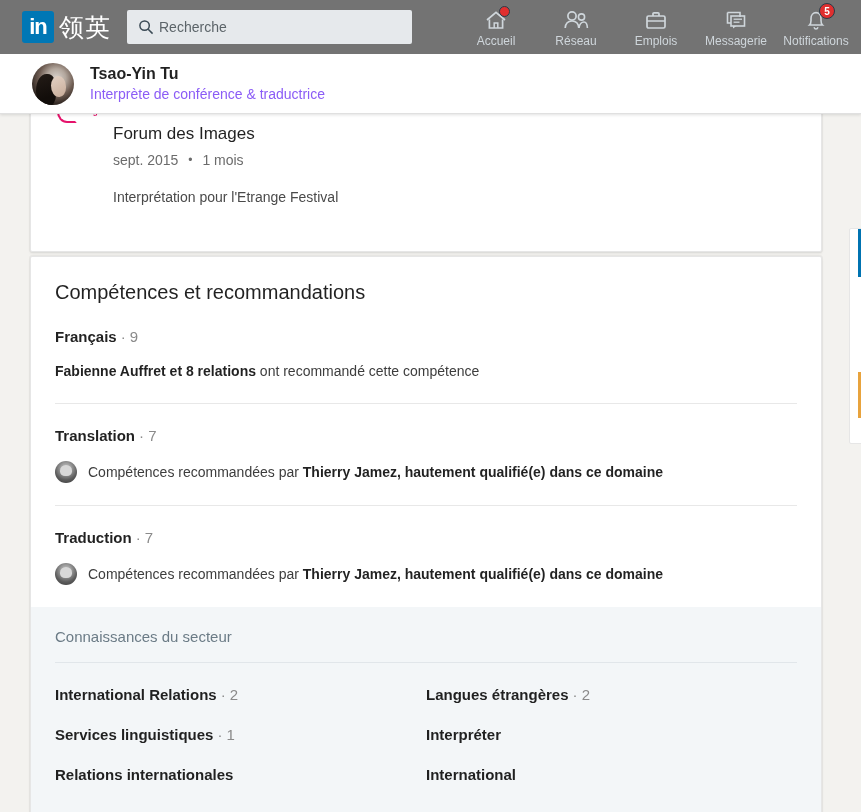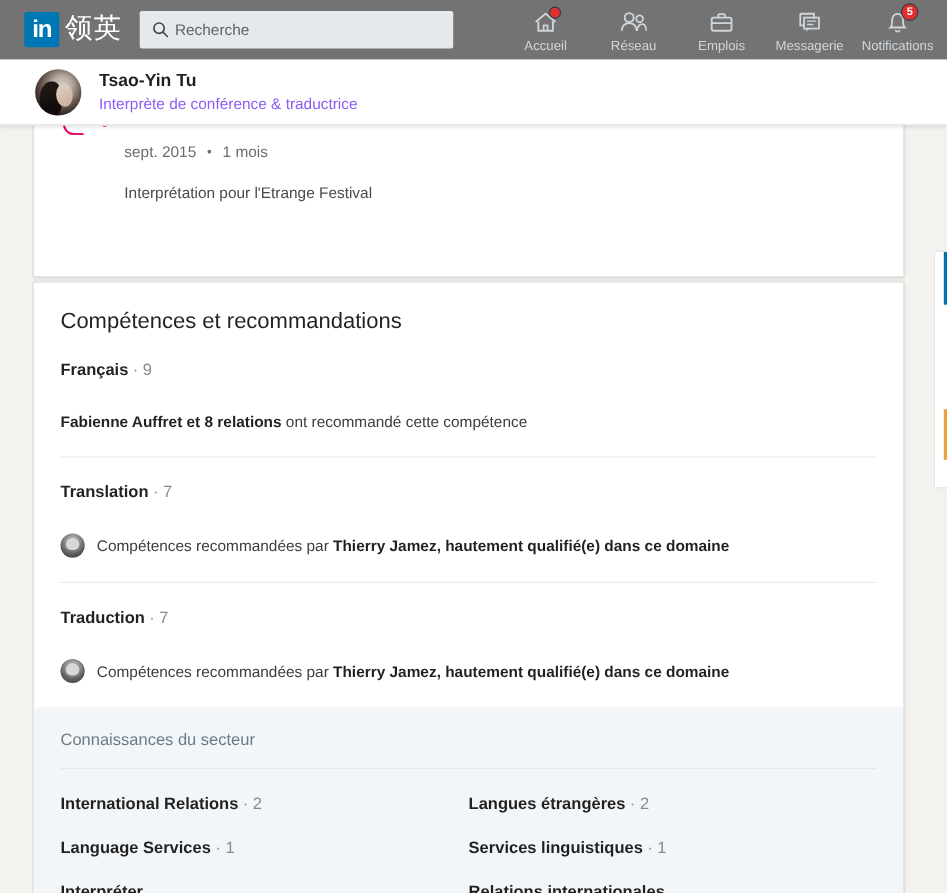--- a/index.html
+++ b/index.html
@@ -29,21 +29,21 @@
     border-radius: 3px;
     color: #fff;
     font-size: 22px; font-weight: bold;
     line-height: 31px; text-align: center;
     letter-spacing: -1px;
     font-family: "Liberation Sans", sans-serif;
   }
   .brand-cn {
     color: #fff; font-size: 25px; margin-left: 5px;
     line-height: 32px; letter-spacing: 1px;
-    font-family: Liberation Serif, serif;
+    font-family: Liberation Sans, sans-serif;
   }
   .searchwrap {
     position: relative;
     width: 285px; height: 34px;
   }
   .searchwrap input {
     width: 100%; height: 34px;
     background: #e6e9ec;
     border: none; border-radius: 2px;
     padding: 0 12px 0 32px;
@@ -202,21 +202,21 @@
   .sk-item.bordered { border-top: 1px solid #e8e8e8; }
   .sk-name {
     font-size: 15px; font-weight: bold; color: #000000de;
     line-height: 19px;
   }
   .sk-name .cnt {
     font-weight: normal; color: #8a8a8a; margin-left: 4px;
   }
   .sk-endorse {
     font-size: 14px; color: #3d3d3d;
-    margin-top: 28px; padding-bottom: 22px;
+    margin-top: 16px; padding-bottom: 22px;
     line-height: 19px;
     display: flex; align-items: center;
   }
   .sk-endorse.noavatar { padding-left: 0; }
   .sk-endorse b { font-weight: bold; color: #000000de; }
   .mini-av {
     width: 22px; height: 22px; border-radius: 50%; flex: none;
     margin-right: 11px;
     background: radial-gradient(circle at 50% 34%, #cfcfcf 0%, #9c9c9c 30%, #5d5d5d 62%, #343434 100%);
     position: relative; overflow: hidden;
@@ -362,20 +362,21 @@
   <div class="card" id="card-exp">
     <div class="exp-row">
       <div class="exp-logo">
         <div class="logo-mark"></div>
         <div class="logo-txt">
           <div>des</div>
           <div>images</div>
         </div>
       </div>
       <div class="exp-body">
+        <div class="exp-title">Forum des Images</div>
         <div class="exp-meta">
           <span>sept. 2015</span>
           <span class="sep">•</span>
           <span>1 mois</span>
         </div>
         <div class="exp-desc">Interprétation pour l'Etrange Festival</div>
       </div>
     </div>
   </div>
 
@@ -418,23 +419,20 @@
     <div class="ik">
       <div class="ik-title">Connaissances du secteur</div>
       <div class="ik-grid">
         <div class="ik-cell">
           <span>International Relations</span><span class="cnt">· 2</span>
         </div>
         <div class="ik-cell">
           <span>Langues étrangères</span><span class="cnt">· 2</span>
         </div>
         <div class="ik-cell">
-          <span>Language Services</span><span class="cnt">· 1</span>
-        </div>
-        <div class="ik-cell">
           <span>Services linguistiques</span><span class="cnt">· 1</span>
         </div>
         <div class="ik-cell">
           <span>Interpréter</span><span class="cnt"></span>
         </div>
         <div class="ik-cell">
           <span>Relations internationales</span><span class="cnt"></span>
         </div>
         <div class="ik-cell">
           <span>International</span><span class="cnt"></span>

